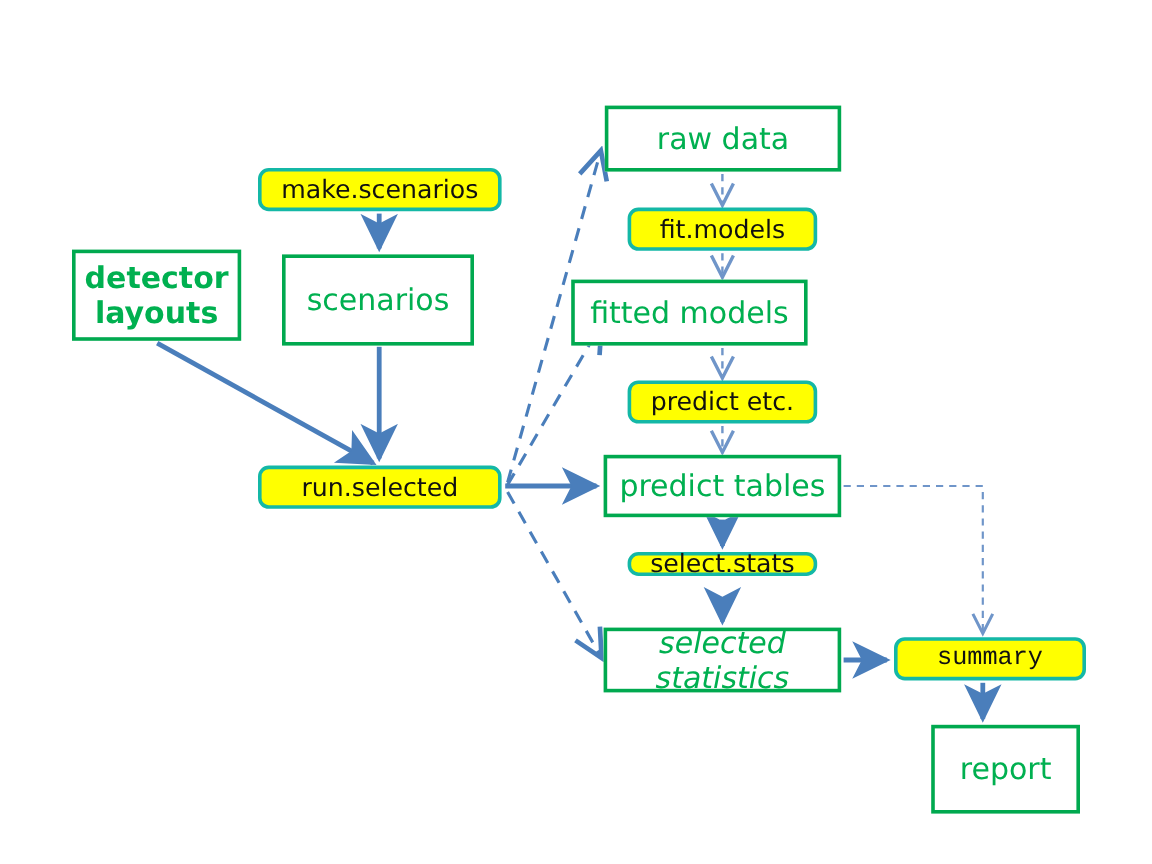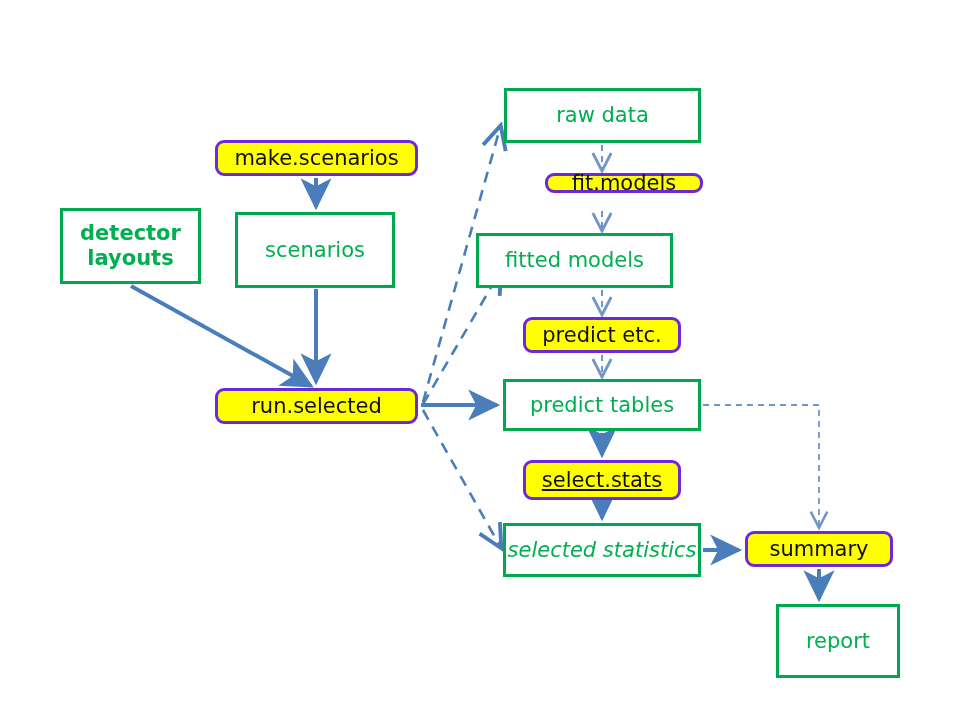--- a/index.html
+++ b/index.html
@@ -30,26 +30,26 @@
     align-items: center;
     justify-content: center;
     text-align: center;
     line-height: 1.18;
     white-space: pre-line;
   }
   .node.data {
     background: #ffffff;
     border: 3px solid #00a94f;
     color: #00b050;
-    font-size: 21px;
+    font-size: 25px;
     border-radius: 0;
   }
   .node.func {
     background: #ffff00;
-    border: 3px solid #6d28d9;
+    border: 3px solid #14b8a6;
     color: #111111;
     font-size: 21px;
     border-radius: 9px;
   }
 </style>
 </head>
 <body>
 
 <div id="canvas">
 
@@ -103,29 +103,29 @@
 
   <div class="node data" style="left:60px; top:208px; width:141px; height:76px;font-weight:bold;">detector
 layouts</div>
 
   <div class="node data" style="left:235px; top:212px; width:160px; height:76px;">scenarios</div>
 
   <div class="node func" style="left:215px; top:388px; width:203px; height:36px;">run.selected</div>
 
   <div class="node data" style="left:504px; top:88px; width:197px; height:55px;">raw data</div>
 
-  <div class="node func" style="left:545px; top:173px; width:158px; height:20px;">fit.models</div>
+  <div class="node func" style="left:523px; top:173px; width:158px; height:36px;">fit.models</div>
 
   <div class="node data" style="left:476px; top:233px; width:197px; height:55px;">fitted models</div>
 
   <div class="node func" style="left:523px; top:317px; width:158px; height:36px;">predict etc.</div>
 
   <div class="node data" style="left:503px; top:379px; width:198px; height:52px;">predict tables</div>
 
-  <div class="node func" style="left:523px; top:460px; width:158px; height:40px;text-decoration:underline;">select.stats</div>
+  <div class="node func" style="left:523px; top:460px; width:158px; height:20px;">select.stats</div>
 
   <div class="node data" style="left:503px; top:523px; width:198px; height:54px;font-style:italic;">selected statistics</div>
 
-  <div class="node func" style="left:745px; top:531px; width:148px; height:36px;">summary</div>
+  <div class="node func" style="left:745px; top:531px; width:160px; height:36px;font-family:Liberation Mono, monospace;">summary</div>
 
   <div class="node data" style="left:757px; top:604px; width:124px; height:74px;margin-left:19px;">report</div>
 
 </div>
 
 </body></html>

